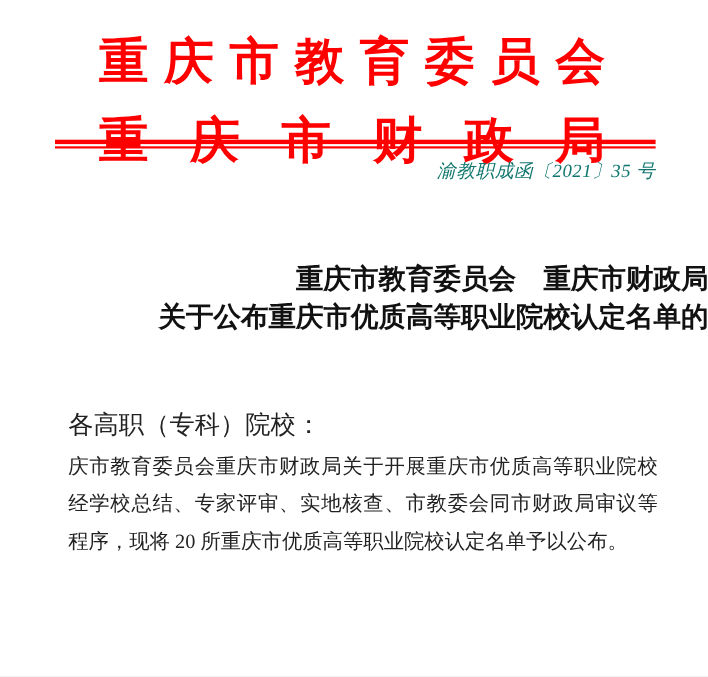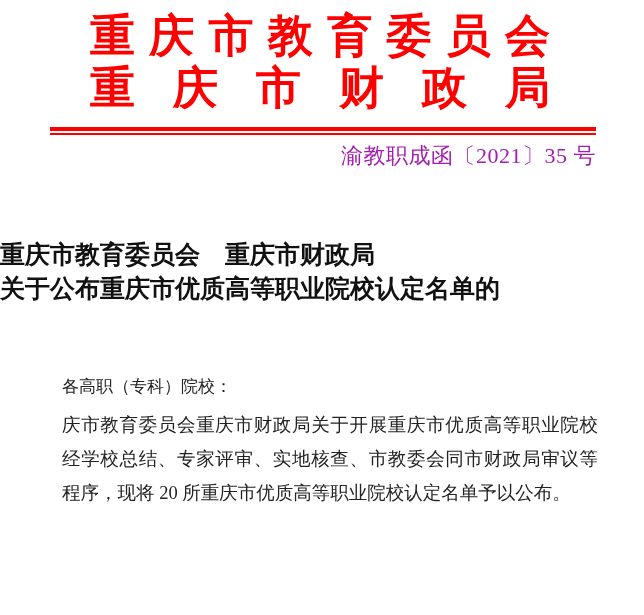--- a/index.html
+++ b/index.html
@@ -18,45 +18,47 @@
   }
   .header-line{
     color:#fe0000;
     font-weight:bold;
     font-size:45px;
     line-height:52px;
     text-align:justify;
     text-align-last:justify;
     text-justify:inter-character;
     white-space:normal;
+    margin-top:20px;
   }
   
   .red-rule{position:absolute;left:50px;top:127px;width:546px;}
   .red-rule .bar-thick{height:4px;background:#fe0000;}
   .red-rule .bar-thin{height:2px;margin-top:2px;background:#fe0000;}
   
   .doc-number{
     position:absolute;right:48px;top:144px;
-    font-size:22px;line-height:24px;
+    font-size:17px;line-height:24px;
     letter-spacing:0.5px;
-    color:#a21caf;
+    color:#0f766e;
+    font-style:italic;
   }
   
   .title-block{
     position:absolute;left:0;top:238px;width:644px;
-    text-align:left;
+    text-align:right;
     font-weight:bold;
     font-size:25px;
     line-height:34px;
     color:#111111;
   }
   
   .salutation{
     position:absolute;left:62px;top:374px;
-    font-size:17px;line-height:26px;
+    font-size:23px;line-height:26px;
     color:#222222;
   }
   .paragraph{
     position:absolute;left:62px;top:408px;width:536px;
     font-size:18.5px;
     color:#222222;
   }
   .pline{
     height:34px;line-height:34px;
     text-align:justify;

